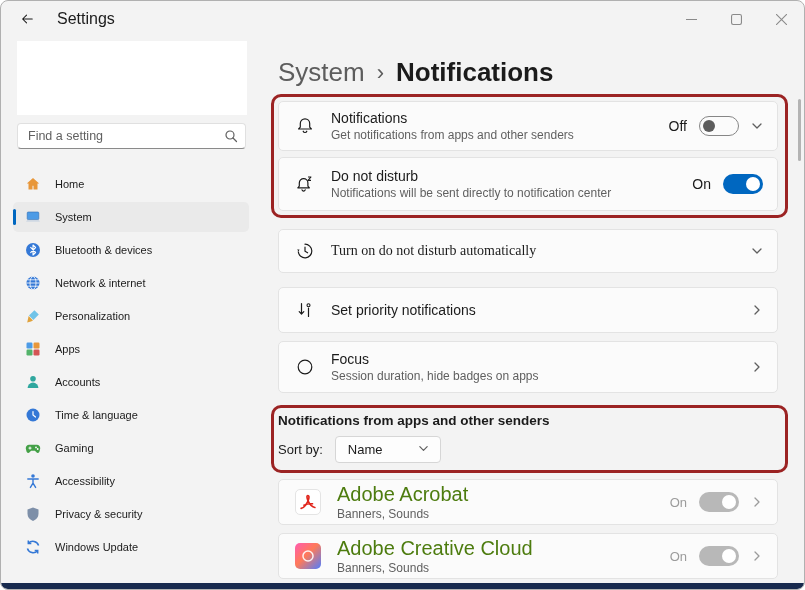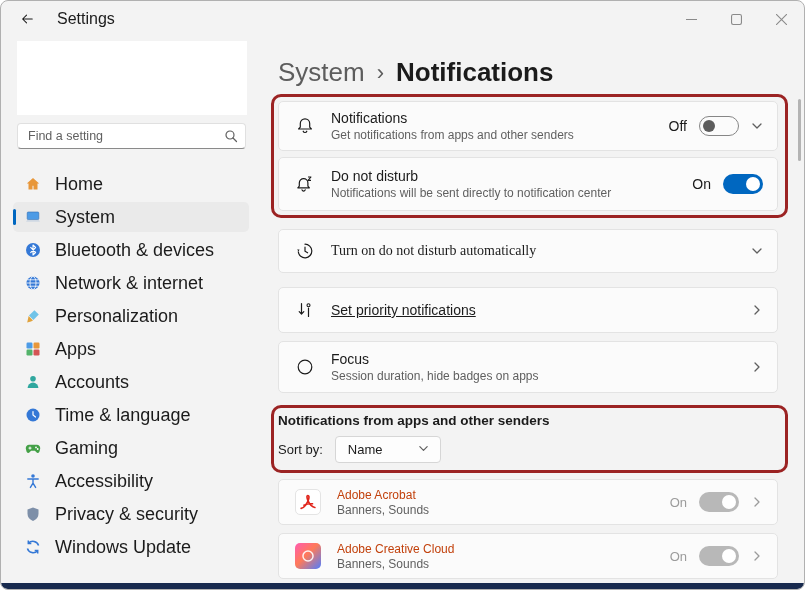--- a/index.html
+++ b/index.html
@@ -75,21 +75,21 @@
   }
   .nav { margin-top: 20px; }
   .nav-item {
     position: relative;
     height: 30px;
     margin: 0 12px 3px 12px;
     padding-left: 12px;
     display: flex; align-items: center;
     border-radius: 5px;
     cursor: pointer;
-    font-size: 18px;
+    font-size: 11px;
   }
   .nav-item.selected { background: #eaeaea; }
   .nav-item.selected::before {
     content: "";
     position: absolute; left: 0; top: 7px;
     width: 3px; height: 16px;
     border-radius: 2px;
     background: #0067c0;
   }
   .nav-icon { width: 16px; height: 16px; margin-right: 14px; flex: 0 0 16px; }
@@ -178,21 +178,21 @@
     height: 46px;
     cursor: pointer;
   }
   .app-icon {
     width: 26px; height: 26px; border-radius: 5px;
     margin-right: 16px; flex: 0 0 26px;
     display: flex; align-items: center; justify-content: center;
   }
   .app-icon.acrobat { background: #ffffff; border: 1px solid #e4e4e4; }
   .app-icon.cc { background: linear-gradient(135deg, #ff5bb1 0%, #ff7a59 45%, #4f7dff 100%); }
-  .app-name { font-size: 12px; color: #c2410c; }
+  .app-name { font-size: 20px; color: #4d7c0f; }
   .app-sub { font-size: 12px; color: #5f5f5f; margin-top: 1px; }
   .app-on-label { font-size: 13px; color: #9b9b9b; }
   
   .annotation {
     position: absolute;
     border: 3px solid #9b2323;
     border-radius: 10px;
     pointer-events: none;
   }
   .annotation-1 { left: 10px; top: 57px; width: 517px; height: 124px; }
@@ -203,21 +203,21 @@
     background: #b3b3b3; border-radius: 2px;
     cursor: pointer;
   }
   .bottom-band {
     position: absolute; left: 0; right: 0; bottom: 0;
     height: 6px;
     background: #182a4e;
     border-radius: 0 0 7px 7px;
   }
   .mt10 { margin-top: 10px; } .mt6 { margin-top: 6px; } .mt18 { margin-top: 18px; font-family: Liberation Serif, serif; }
-  .mt14 { margin-top: 14px; text-decoration: underline; } .mt8 { margin-top: 8px; justify-content: center; } .mt16 { margin-top: 16px; }
+  .mt14 { margin-top: 14px; } .mt8 { margin-top: 8px; justify-content: center; } .mt16 { margin-top: 16px; }
   .h50 { height: 50px; } .h54 { height: 54px; } .h44 { height: 44px; }
   .h46 { height: 46px; } .h52 { height: 52px; }
 </style>
 </head>
 <body>
 
 <div class="window">
 
   <div class="titlebar">
     <button class="back-btn">

